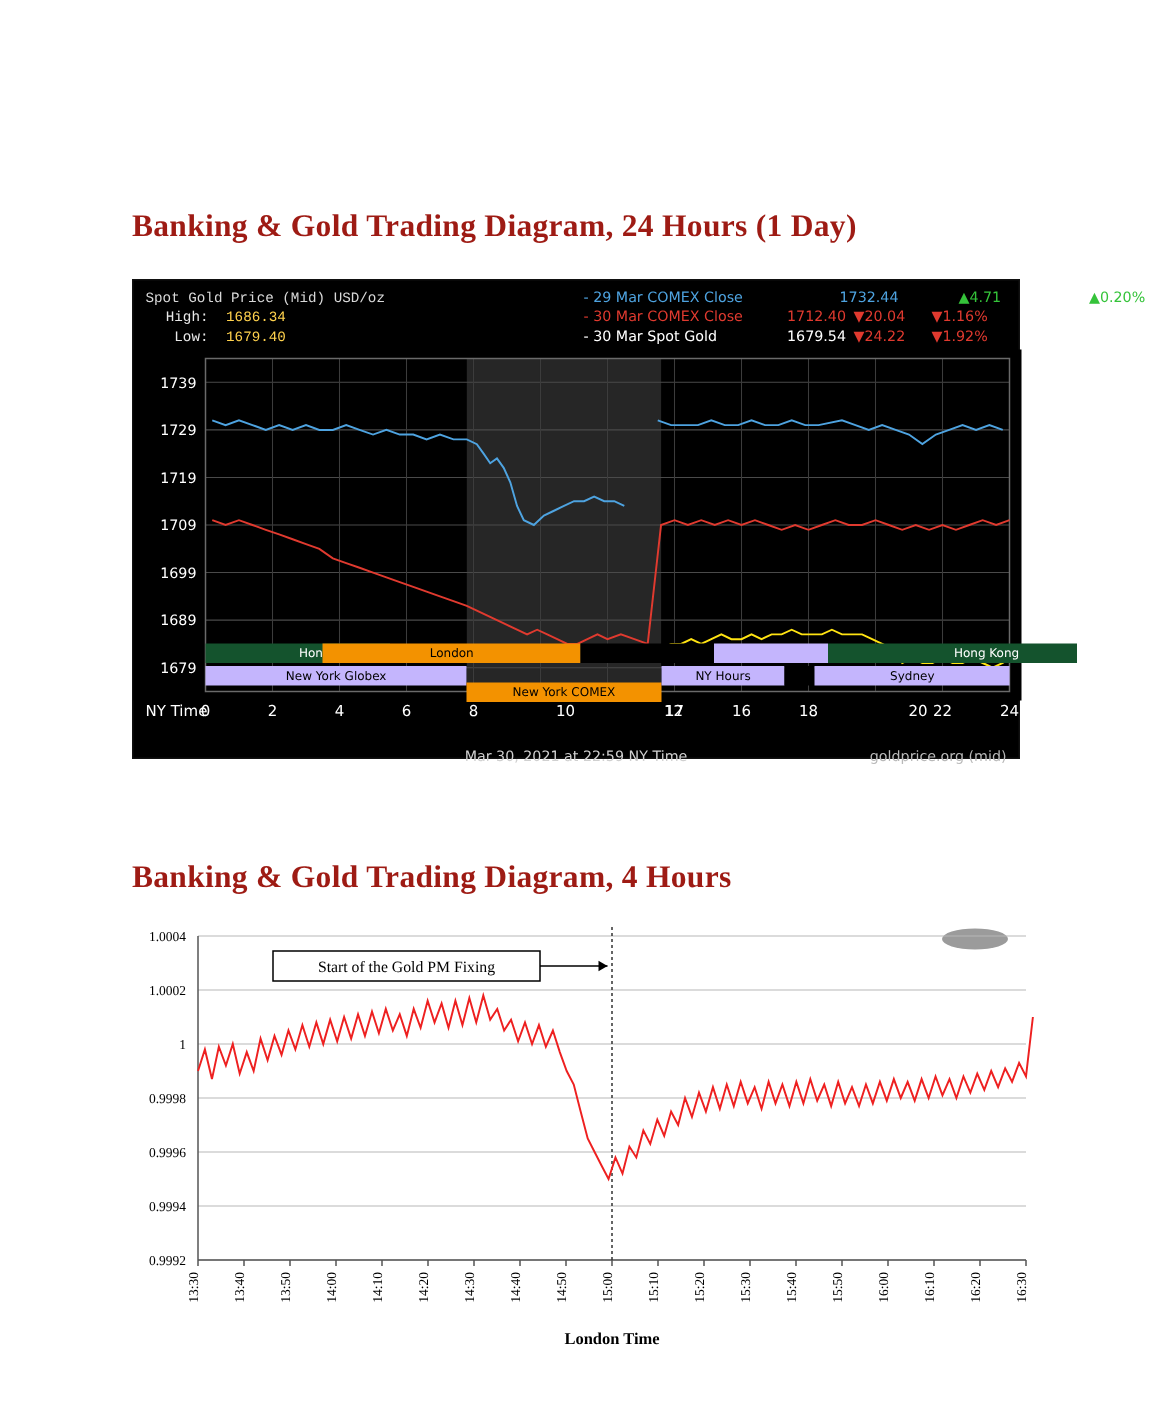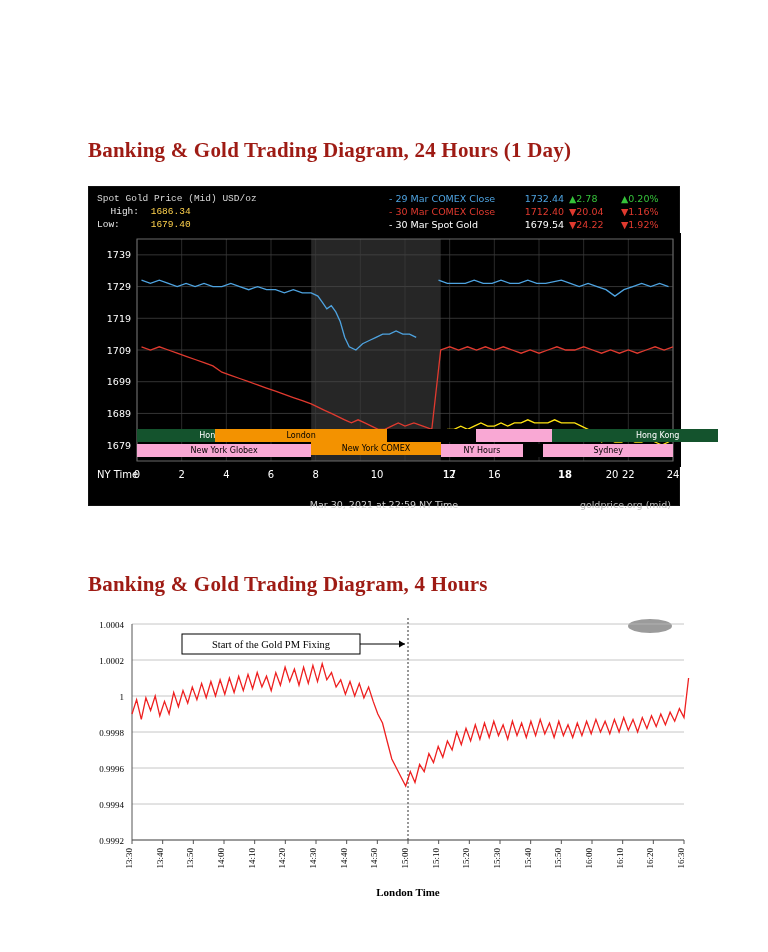--- a/index.html
+++ b/index.html
@@ -67,21 +67,21 @@
     width: 285px;
     font-size: 9.5px;
   }
   .c1-right .r {
     display: grid;
     grid-template-columns: 118px 62px 52px 50px;
     height: 13px;
     line-height: 13px;
   }
   .c1-right .r span { white-space: nowrap; }
-  .blue { color: #4ea3e0; }
+  .blue { color: #4ea3e0; gap: 35px; }
   .red  { color: #e03a2f; }
   .white{ color: #ffffff; }
   .green{ color: #35c33a; }
   .ralign { text-align: right; padding-right: 5px; }
 
   
   #c1-plot {
     position: absolute;
     left: 0;
     top: 46px;
@@ -104,21 +104,21 @@
     height: 13px;
     font-size: 8px;
     line-height: 13px;
     text-align: center;
     color: #000;
     white-space: nowrap;
     overflow: hidden;
   }
   .sess-red { background: #14532d; color:#fff;padding-left:45px; }
   .sess-org { background: #f39200; }
-  .sess-yel { background: #f9a8d4; }
+  .sess-yel { background: #c4b5fd; }
   .sess-blk { background: #000; }
 
   #c1-axis {
     position: absolute;
     left: 0;
     top: 281px;
     width: 592px;
     height: 16px;
     font-size: 10px;
     color: #fff;
@@ -173,30 +173,30 @@
 <div id="chart1">
 
   <div id="chart1-header">
     <div class="c1-left">
       <div class="c1-row c1-title">Spot Gold Price (Mid) USD/oz</div>
       <div class="c1-row">
         <span class="c1-hi-lbl" style="display:inline-block;width:42px;text-align:right;">High:</span>
         <span class="c1-hi-val" style="margin-left:6px;">1686.34</span>
       </div>
       <div class="c1-row">
-        <span class="c1-hi-lbl" style="display:inline-block;width:42px;text-align:left;">Low:</span>
+        <span class="c1-hi-lbl" style="display:inline-block;width:42px;text-align:right;">Low:</span>
         <span class="c1-hi-val" style="margin-left:6px;text-align:center;">1679.40</span>
       </div>
     </div>
 
     <div class="c1-right">
       <div class="r blue">
         <span>- 29 Mar  COMEX Close</span>
         <span class="ralign">1732.44</span>
-        <span class="green">▲2.78</span>
+        <span class="green">▲4.71</span>
         <span class="green">▲0.20%</span>
       </div>
       <div class="r red">
         <span>- 30 Mar  COMEX Close</span>
         <span class="ralign">1712.40</span>
         <span>▼20.04</span>
         <span>▼1.16%</span>
       </div>
       <div class="r white">
         <span>- 30 Mar  Spot Gold</span>
@@ -244,38 +244,38 @@
       </svg>
   </div>
 
   <div id="c1-sessions">
       <div class="sess-bar sess-red" style="top: 0px; left: 48px; width: 78.1667px;">Hong Kong</div>
       <div class="sess-bar sess-org" style="top: 0px; left: 126.167px; width: 171.967px;">London</div>
       <div class="sess-bar sess-blk" style="top: 0px; left: 298.133px; width: 89.3333px;"></div>
       <div class="sess-bar sess-yel" style="top: 0px; left: 387.467px; width: 75.9333px;"></div>
       <div class="sess-bar sess-red" style="top: 0px; left: 463.4px; width: 120.6px;">Hong Kong</div>
       <div class="sess-bar sess-yel" style="top: 15px; left: 48px; width: 174.2px;">New York Globex</div>
-      <div class="sess-bar sess-org" style="top: 13px; left: 222.2px; width: 129.533px;">New York COMEX</div>
+      <div class="sess-bar sess-org" style="top: 26px; left: 222.2px; width: 129.533px;">New York COMEX</div>
       <div class="sess-bar sess-yel" style="top: 15px; left: 351.733px; width: 82.6333px;">NY Hours</div>
       <div class="sess-bar sess-blk" style="top: 15px; left: 434.367px; width: 20.1px;"></div>
       <div class="sess-bar sess-yel" style="top: 15px; left: 454.467px; width: 129.533px;">Sydney</div>
     </div>
 
   <div id="c1-axis">
     <span class="nyt">NY Time</span>
   <span class="tick" style="left: 48px;">0</span>
       <span class="tick" style="left: 92.6667px;">2</span>
       <span class="tick" style="left: 137.333px;">4</span>
       <span class="tick" style="left: 182px;">6</span>
       <span class="tick" style="left: 226.667px;">8</span>
       <span class="tick" style="left: 288px;">10</span>
       <span class="tick" style="left: 316px; margin-left: 44px;">12</span>
       <span class="tick" style="left: 360.667px;">17</span>
       <span class="tick" style="left: 405.333px;">16</span>
-      <span class="tick" style="left: 476px; font-weight: bold;">18</span>
+      <span class="tick" style="left: 450px;">18</span>
       <span class="tick" style="left: 523px;">20</span>
       <span class="tick" style="left: 539.333px;">22</span>
       <span class="tick" style="left: 584px;">24</span>
     </div>
 
   <div id="c1-footer">
     <span class="center">Mar 30, 2021 at 22:59 NY Time</span>
     <span class="right">goldprice.org (mid)</span>
   </div>
 </div>

